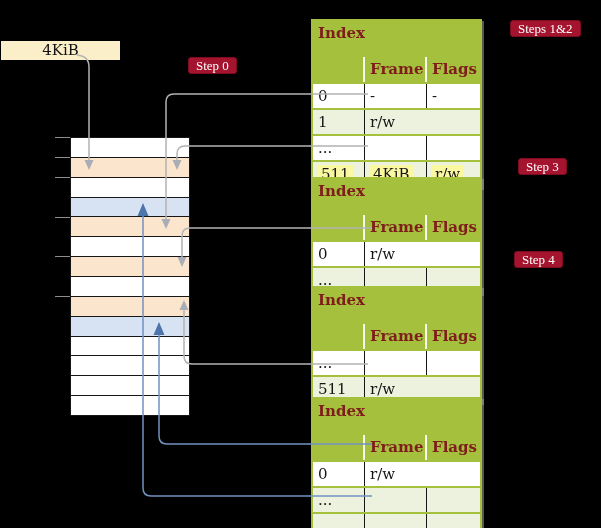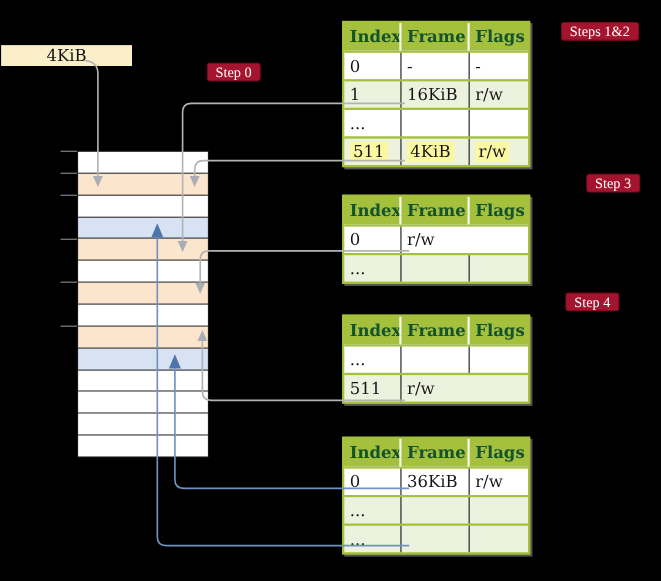--- a/index.html
+++ b/index.html
@@ -18,43 +18,43 @@
   .badge{
     position:absolute;
     background:var(--badge-red,#a5142e);
     border:1px solid #7e0c21;border-radius:3px;
     color:#fff;font-size:13px;line-height:15px;padding:0 7px;
     white-space:nowrap;
     font-family:Liberation Serif, serif;
   }
   #badge-step0{left:188px;top:57px;}
   #badge-steps12{left:510px;top:20px;}
-  #badge-step3{left:533px;top:158px;}
-  #badge-step4{left:514px;top:266px;}
+  #badge-step3{left:518px;top:158px;}
+  #badge-step4{left:514px;top:251px;}
   
   .memcol{
     position:absolute;left:70px;top:137px;width:118px;height:277px;
     border:1px solid #161616;display:flex;flex-direction:column;
   }
   .mem-row{flex:1 1 0;border-bottom:1px solid #161616;}
   .mem-row:last-child{border-bottom:none;}
   .tick{position:absolute;left:55px;width:15px;height:1px;background:#8d8d8d;}
   
   .ptable{
     position:absolute;left:311px;width:167px;
     border:2px solid var(--table-header-green,#a4c03c);
     background:var(--table-header-green,#a4c03c);
     box-shadow:2px 2px 0 0 rgba(158,158,158,0.55);
   }
   .trow{display:grid;grid-template-columns:52px 62px 53px;}
   .thead .cell{
-    height:25px;line-height:25px;color:#14532d;font-weight:bold;font-size:15px;
+    height:25px;line-height:25px;color:#7f1d1d;font-weight:bold;font-size:15px;
     padding-left:5px;
   }
-  .thead .cell + .cell{border-left:2px solid rgba(255,255,255,0.9);margin-left:-2px;}
+  .thead .cell + .cell{border-left:2px solid rgba(255,255,255,0.9);margin-left:-2px;margin-top:36px;}
   .tbody{border-top:2px solid var(--table-header-green,#a4c03c);background:var(--table-row-white,#fff);}
   .tbody.shaded{background:var(--table-row-green,#edf2de);}
   .tbody .cell{
     height:24px;line-height:24px;color:#161616;font-size:15px;padding-left:5px;
     border-left:1px solid #161616;margin-left:-1px;overflow:hidden;
   }
   .tbody .cell:first-child{border-left:none;margin-left:0;}
   #table1{top:19px;}
   #table2{top:177px;}
   #table3{top:286px;}
@@ -109,21 +109,20 @@
       <div class="cell">Frame</div>
       <div class="cell">Flags</div>
     </div>
     <div class="trow tbody">
       <div class="cell">0</div>
       <div class="cell">-</div>
       <div class="cell">-</div>
     </div>
     <div class="trow tbody shaded">
       <div class="cell">1</div>
-      <div class="cell">16KiB</div>
       <div class="cell">r/w</div>
     </div>
     <div class="trow tbody">
       <div class="cell">...</div>
       <div class="cell"></div>
       <div class="cell"></div>
     </div>
     <div class="trow tbody shaded">
       <div class="cell"><span class="hl">511</span></div>
       <div class="cell"><span class="hl">4KiB</span></div>
@@ -166,21 +165,20 @@
   </div>
 
   <div class="ptable" id="table4">
     <div class="trow thead">
       <div class="cell">Index</div>
       <div class="cell">Frame</div>
       <div class="cell">Flags</div>
     </div>
     <div class="trow tbody">
       <div class="cell">0</div>
-      <div class="cell">36KiB</div>
       <div class="cell">r/w</div>
     </div>
     <div class="trow tbody shaded">
       <div class="cell">...</div>
       <div class="cell"></div>
       <div class="cell"></div>
     </div>
     <div class="trow tbody shaded">
       <div class="cell">...</div>
       <div class="cell"></div>

